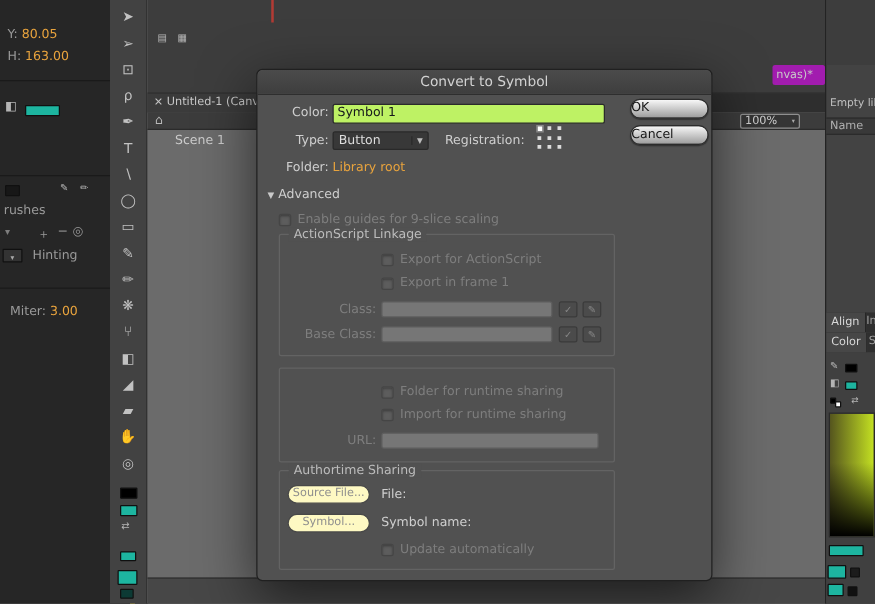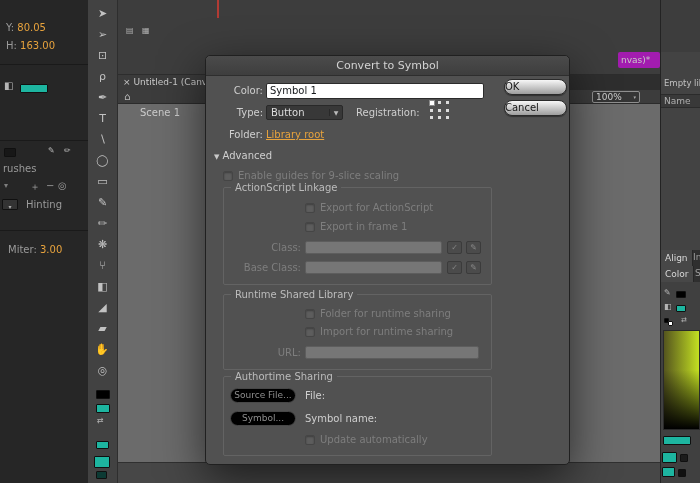--- a/index.html
+++ b/index.html
@@ -32,36 +32,36 @@
   .tabrow{position:absolute;left:0;width:40px;height:16px;background:#2f2f2f}
   .ptab{position:absolute;top:0;height:16px;background:#474747;color:#d8d8d8;font-size:9px;line-height:16px;padding:0 4px;border-right:1px solid #262626}
   .ptab2{position:absolute;top:2px;color:#9f9f9f;font-size:9px}
   
   .dialog{left:205px;top:55px;width:365px;height:410px;background:#515151;border:1px solid #202020;border-radius:5px;
           box-shadow:0 14px 45px rgba(0,0,0,.6);z-index:20}
   .dlg-title{position:absolute;left:0;top:0;width:100%;height:20px;background:linear-gradient(#4b4b4b,#3e3e3e);
              border-bottom:1px solid #2e2e2e;border-radius:5px 5px 0 0;text-align:center;line-height:20px;color:#d2d2d2;font-size:11px}
   .dlabel{color:#cfcfcf;font-size:10px}
   .dis{color:#7e7e7e;font-size:10px}
-  .field-selected{background:#ffffff;border:1px solid #2b2b2b;border-radius:2px;color:#15181b;font-size:10px;line-height:14px;padding:0 3px;overflow:hidden}
+  .field-selected{background:#bef264;border:1px solid #2b2b2b;border-radius:2px;color:#15181b;font-size:10px;line-height:14px;padding:0 3px;overflow:hidden}
   .dropdown{background:#383838;border:1px solid #292929;border-radius:2px;color:#dddddd;font-size:10px;display:flex;align-items:center}
   .dropdown .dval{flex:1;padding-left:4px;line-height:13px}
   .dropdown .darr{width:13px;border-left:1px solid #292929;text-align:center;font-size:6px;color:#bbbbbb}
   .litebtn{background:linear-gradient(#f7f7f7,#9d9d9d);border:1px solid #2b2b2b;border-radius:8px;color:#161616;
            font-size:10px;line-height:14px;box-shadow:0 1px 1px rgba(0,0,0,.4)}
-  .disbtn{background:#000000;border:1px solid #484848;border-radius:8px;color:#8e8e8e;font-size:9px;text-align:center;line-height:13px}
+  .disbtn{background:#fef9c3;border:1px solid #484848;border-radius:8px;color:#8e8e8e;font-size:9px;text-align:center;line-height:13px}
   .cb{width:10px;height:10px;background:#5d5d5d;border:1px solid #454545;border-radius:2px;box-shadow:inset 0 1px 2px rgba(0,0,0,.35)}
   .grp{position:absolute;border:1px solid #636363;border-radius:2px}
   .grp-title{position:absolute;top:-6px;left:7px;background:#515151;padding:0 4px;color:#bcbcbc;font-size:10px;line-height:11px}
   .fieldbar{background:#767676;border:1px solid #5d5d5d;border-radius:2px}
   .sqbtn{background:#4b4b4b;border:1px solid #3b3b3b;border-radius:2px;color:#868686;font-size:8px;text-align:center;line-height:11px}
   .reg{display:grid;grid-template-columns:repeat(3,4px);grid-gap:4px}
   .reg span{width:3px;height:3px;background:#dcdcdc}
   .reg span.big{width:4px;height:4px;background:#ffffff;outline:1px solid #8a8a8a}
-  .link{color:#e8a33d;text-decoration:underline;font-size:10px}
+  .link{color:#e8a33d;font-size:10px}
   .gradient-field{background:linear-gradient(to top,#000 0%,rgba(0,0,0,0) 60%),linear-gradient(to right,#55551e,#c3e022)}
   .mini{font-size:8px;color:#b5b5b5}
 </style>
 </head>
 <body>
 
 <div id="app">
 
   <div class="abs left-panel">
     <div class="abs nowrap" style="left:6px;top:22px">
@@ -280,21 +280,20 @@
       <div class="abs fieldbar" style="left:81px;top:53px;width:137px;height:13px"></div>
       <div class="abs sqbtn" style="left:223px;top:53px;width:15px;height:13px"><span>✓</span></div>
       <div class="abs sqbtn" style="left:242px;top:53px;width:15px;height:13px"><span>✎</span></div>
       <div class="abs dis" style="left:0;top:74px;width:77px;text-align:right">Base Class:</div>
       <div class="abs fieldbar" style="left:81px;top:73px;width:137px;height:13px"></div>
       <div class="abs sqbtn" style="left:223px;top:73px;width:15px;height:13px"><span>✓</span></div>
       <div class="abs sqbtn" style="left:242px;top:73px;width:15px;height:13px"><span>✎</span></div>
     </div>
 
     <div class="grp" style="left:17px;top:238px;width:269px;height:76px">
-      <span class="grp-title nowrap">Runtime Shared Library</span>
       <div class="abs cb" style="left:81px;top:14px"></div>
       <span class="abs dis nowrap" style="left:96px;top:13px">Folder for runtime sharing</span>
       <div class="abs cb" style="left:81px;top:32px"></div>
       <span class="abs dis nowrap" style="left:96px;top:31px">Import for runtime sharing</span>
       <div class="abs dis" style="left:0;top:52px;width:77px;text-align:right">URL:</div>
       <div class="abs fieldbar" style="left:81px;top:51px;width:174px;height:13px"></div>
     </div>
 
     <div class="grp" style="left:17px;top:320px;width:269px;height:80px">
       <span class="grp-title nowrap">Authortime Sharing</span>

